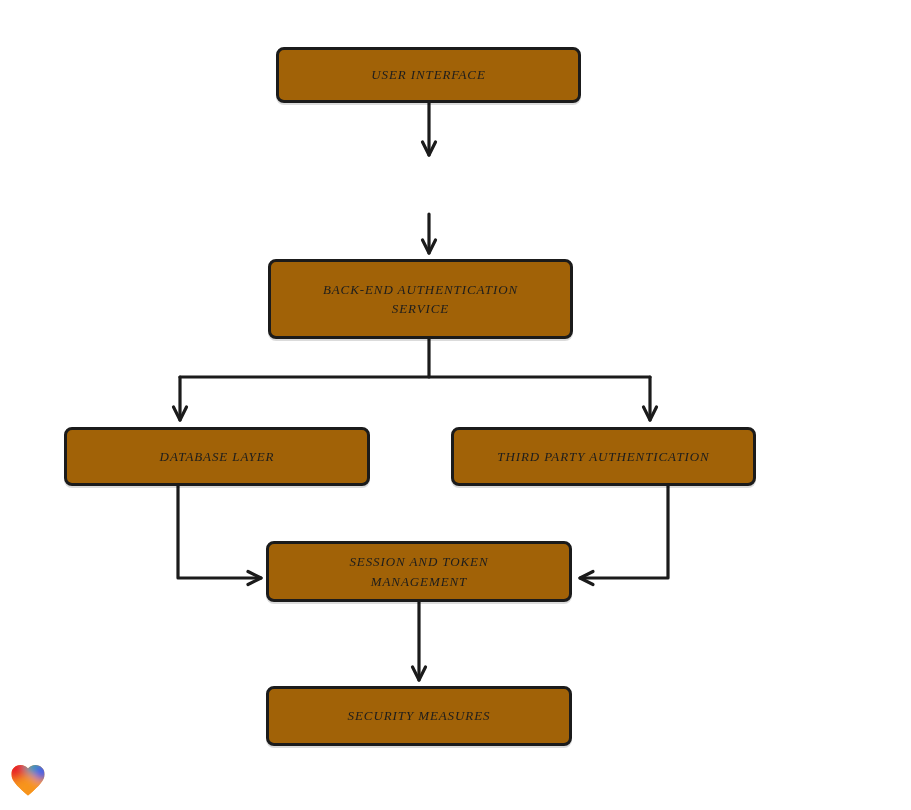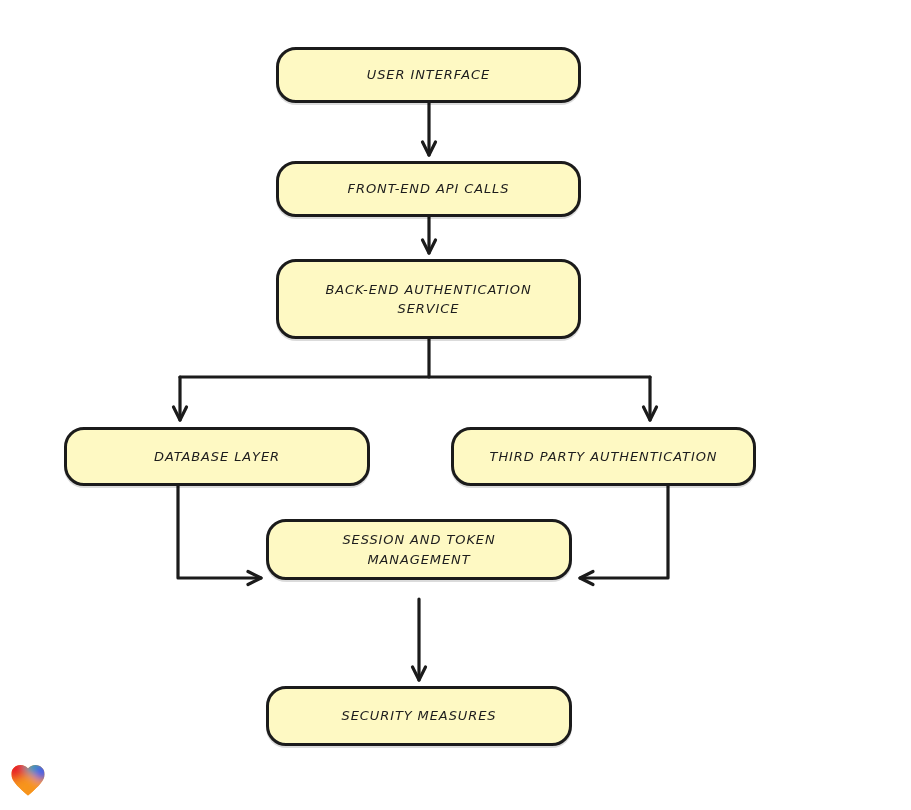--- a/index.html
+++ b/index.html
@@ -22,41 +22,42 @@
     width: 911px;
     height: 810px;
     z-index: 1;
   }
   .node {
     position: absolute;
     z-index: 2;
     display: flex;
     align-items: center;
     justify-content: center;
-    background: #fef9c3;
+    background: #a16207;
     border: 3.5px solid #1b1b1b;
-    border-radius: 20px;
+    border-radius: 8px;
     box-shadow: 0 2px 0 rgba(0,0,0,0.14);
     text-align: center;
+    font-family: Liberation Serif, serif;
   }
   .node .label {
     font-size: 13px;
     font-style: italic;
     font-weight: 500;
     letter-spacing: 0.9px;
     line-height: 1.5;
     color: #1d1d1d;
   }
   
   .n-ui        { left: 276px; top: 47px;  width: 299px; height: 50px; }
   .n-frontend  { left: 276px; top: 161px; width: 299px; height: 50px; }
-  .n-backend   { left: 276px; top: 259px; width: 299px; height: 74px; }
+  .n-backend   { left: 268px; top: 259px; width: 299px; height: 74px; }
   .n-database  { left: 64px;  top: 427px; width: 300px; height: 53px; }
   .n-thirdparty{ left: 451px; top: 427px; width: 299px; height: 53px; }
-  .n-session   { left: 266px; top: 519px; width: 300px; height: 55px; }
+  .n-session   { left: 266px; top: 541px; width: 300px; height: 55px; }
   .n-security  { left: 266px; top: 686px; width: 300px; height: 54px; text-align: right; }
   .n-backend .label  { max-width: 250px; }
   .n-session .label  { max-width: 215px; }
   .logo {
     position: absolute;
     left: 8px;
     top: 760px;
     width: 40px;
     height: 40px;
     z-index: 2;
@@ -103,23 +104,20 @@
     <g>
       <path d="M419 599 L419 680"></path>
       <path d="M412.5 667 L419 680 L425.5 667"></path>
     </g>
   </svg>
 
   <div class="node n-ui">
     <span class="label">USER INTERFACE</span>
   </div>
 
-  <div class="node n-frontend">
-    <span class="label">FRONT-END API CALLS</span>
-  </div>
 
   <div class="node n-backend">
     <span class="label">BACK-END AUTHENTICATION SERVICE</span>
   </div>
 
   <div class="node n-thirdparty">
     <span class="label">THIRD PARTY AUTHENTICATION</span>
   </div>
 
   <div class="node n-database">

